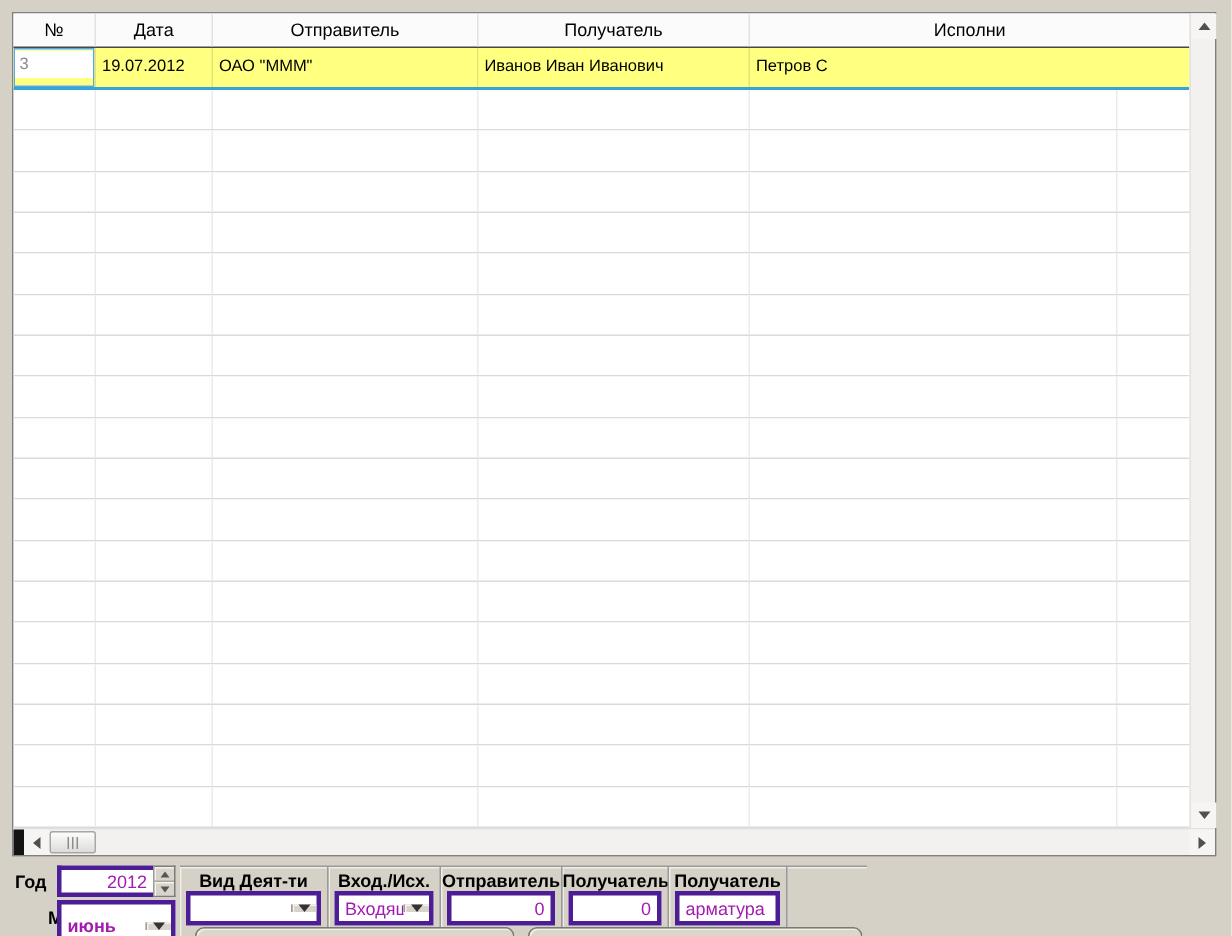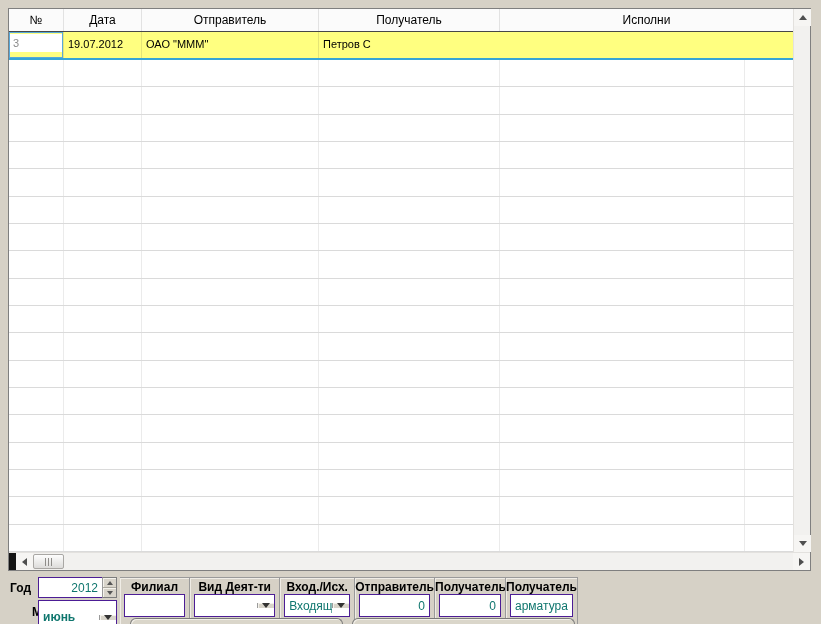--- a/index.html
+++ b/index.html
@@ -71,22 +71,22 @@
     background:linear-gradient(#fdfdfd,#dddcda);
     border:1px solid #a9a7a4; border-radius:2px;
     display:flex; align-items:center; justify-content:center;
   }
   .grip { width:1px; height:8px; background:#8f8d8a; box-shadow:3px 0 0 #8f8d8a, -3px 0 0 #8f8d8a; }
   #htrack-fill { flex:1 1 auto; }
 
   
   .blabel { position:absolute; font-size:12px; font-weight:bold; color:#000000; }
   .edit {
-    background:#fff; border:1px solid #4c1d95;
-    font-size:12px; color:#0f766e; overflow:hidden; white-space:nowrap;
+    background:#fff; border:3px solid #4c1d95;
+    font-size:12px; color:#a21caf; overflow:hidden; white-space:nowrap;
     display:flex; align-items:center;
   }
   #year-spin { position:absolute; left:38px; top:577px; width:79px; height:21px; display:flex; }
   #year-value { flex:1 1 auto; justify-content:flex-end; padding-right:4px; border-right:none; }
   #year-buttons { width:15px; display:flex; flex-direction:column; border:1px solid #7c7c7c; border-left:1px solid #9a9a9a; }
   .spinbtn { flex:1 1 auto; background:#d8d4ca; display:flex; align-items:center; justify-content:center; box-shadow:inset 1px 1px 0 #f4f2ec; }
   .spinbtn + .spinbtn { border-top:1px solid #aaa79e; }
   .stri-up   { width:0;height:0;border-left:3px solid transparent;border-right:3px solid transparent;border-bottom:4px solid #555; }
   .stri-down { width:0;height:0;border-left:3px solid transparent;border-right:3px solid transparent;border-top:4px solid #555; }
   .combo { display:flex; }
@@ -133,20 +133,21 @@
     <div class="hcell c5">Исполни</div>
   </div>
 
   <div id="grid-rows">
     <div class="grow" id="data-row">
       <div class="gcell c0" id="focus-cell">
         <div id="focus-editor">3</div>
       </div>
       <div class="gcell c1">19.07.2012</div>
       <div class="gcell c2">ОАО "МММ"</div>
+      <div class="gcell c3">Иванов Иван Иванович</div>
       <div class="gcell c5">Петров С</div>
     </div>
 
   <div class="grow">
         <div class="gcell c0"></div>
         <div class="gcell c1"></div>
         <div class="gcell c2"></div>
         <div class="gcell c3"></div>
         <div class="gcell c4"></div>
         <div class="gcell c5"></div>
@@ -328,24 +329,20 @@
 
 <div class="blabel" style="left:10px; top:605px;padding-left:22px;">Мес</div>
 <div class="edit combo" id="month-combo">
   <div class="combo-text">июнь</div>
   <div class="combo-btn">
       <div class="ctri"></div>
     </div>
 </div>
 
 <div id="panel-strip">
-  <div class="panel p0">
-    <div class="plabel">Филиал</div>
-    <div class="edit pctrl val-left"></div>
-  </div>
   <div class="panel p1">
     <div class="plabel">Вид Деят-ти</div>
     <div class="edit pctrl combo">
       <div class="combo-text"></div>
       <div class="combo-btn">
           <div class="ctri"></div>
         </div>
     </div>
   </div>
   <div class="panel p2">

